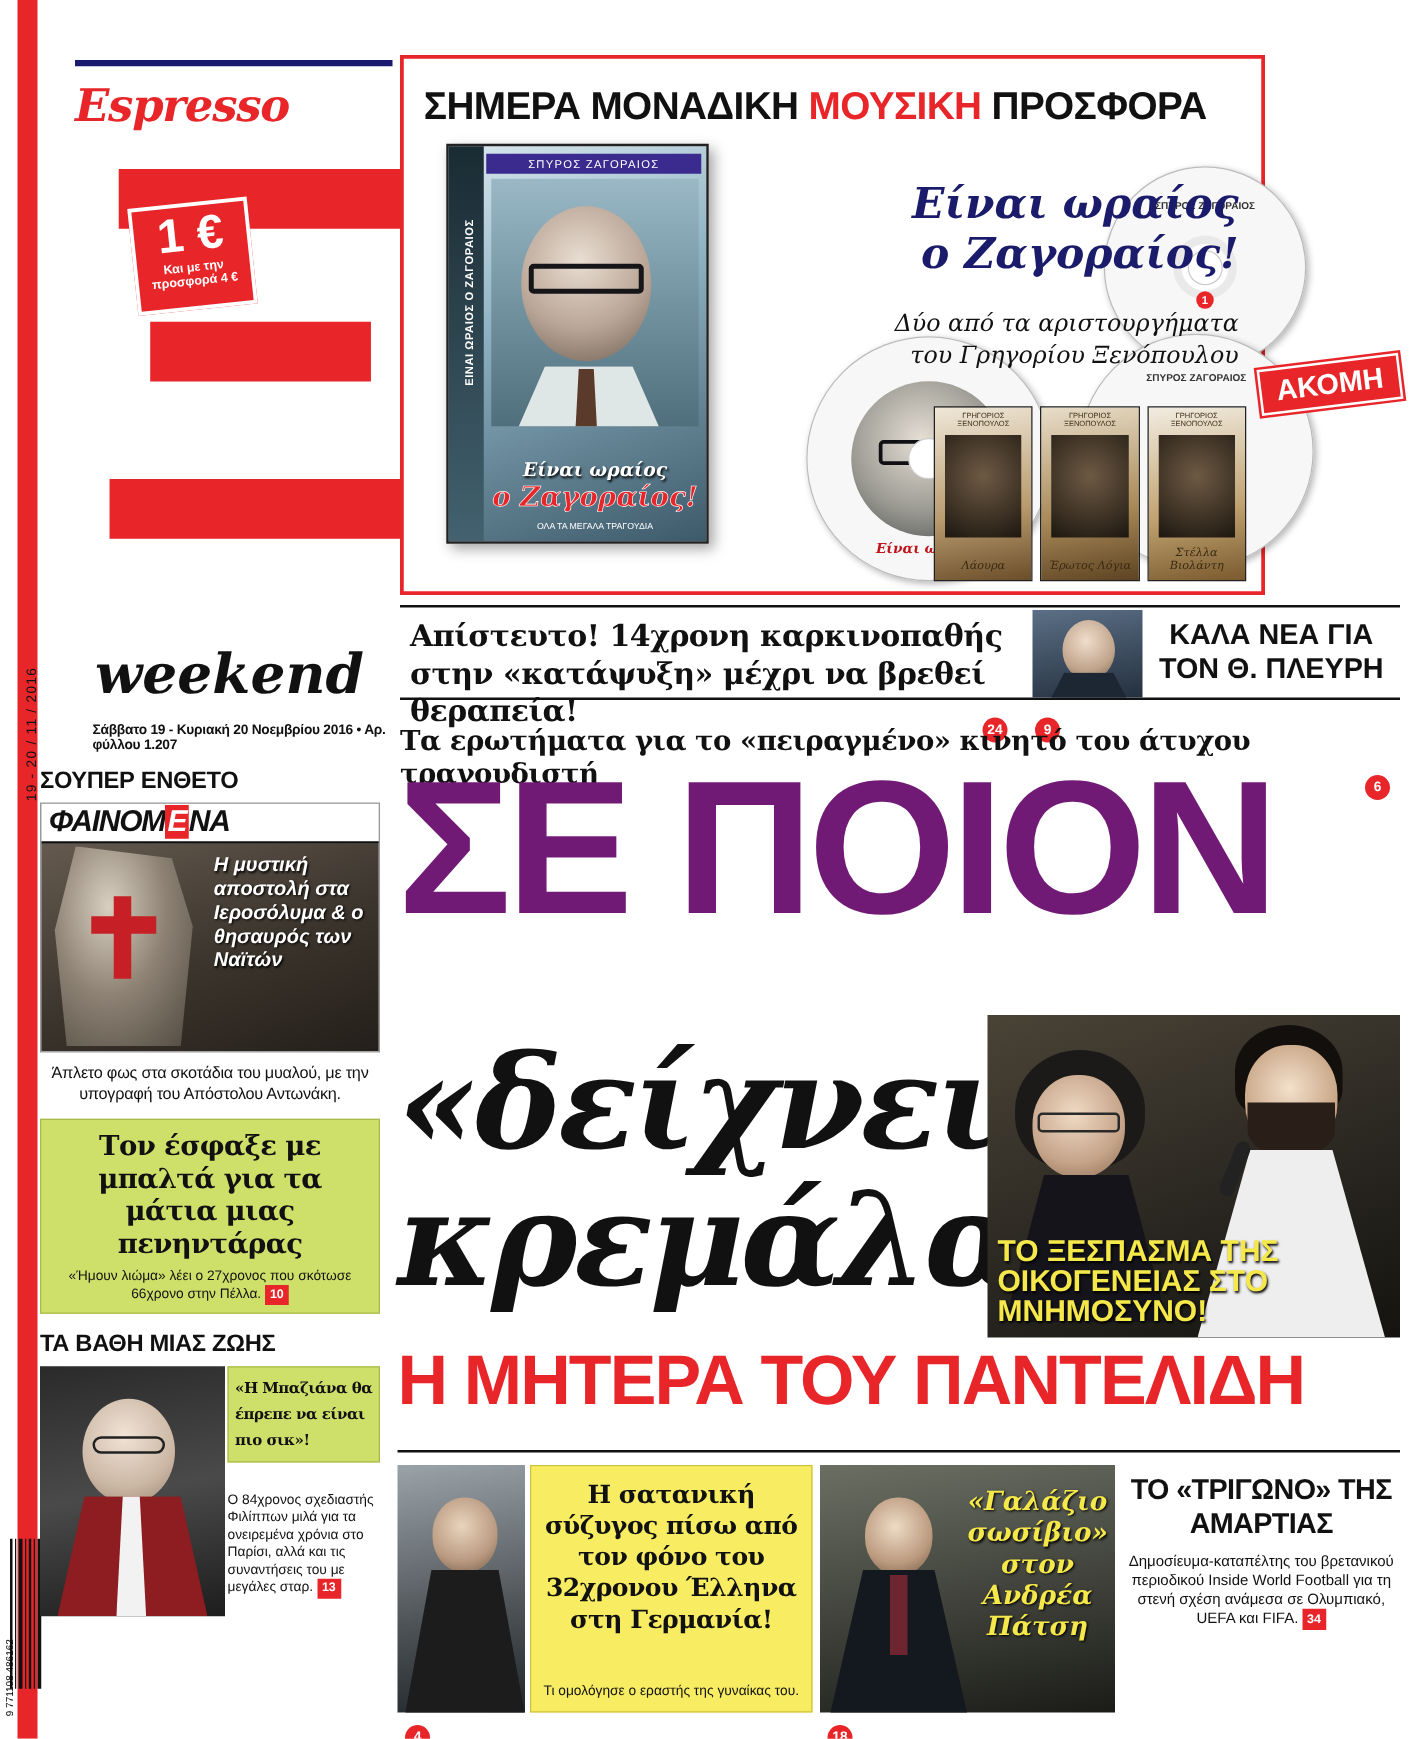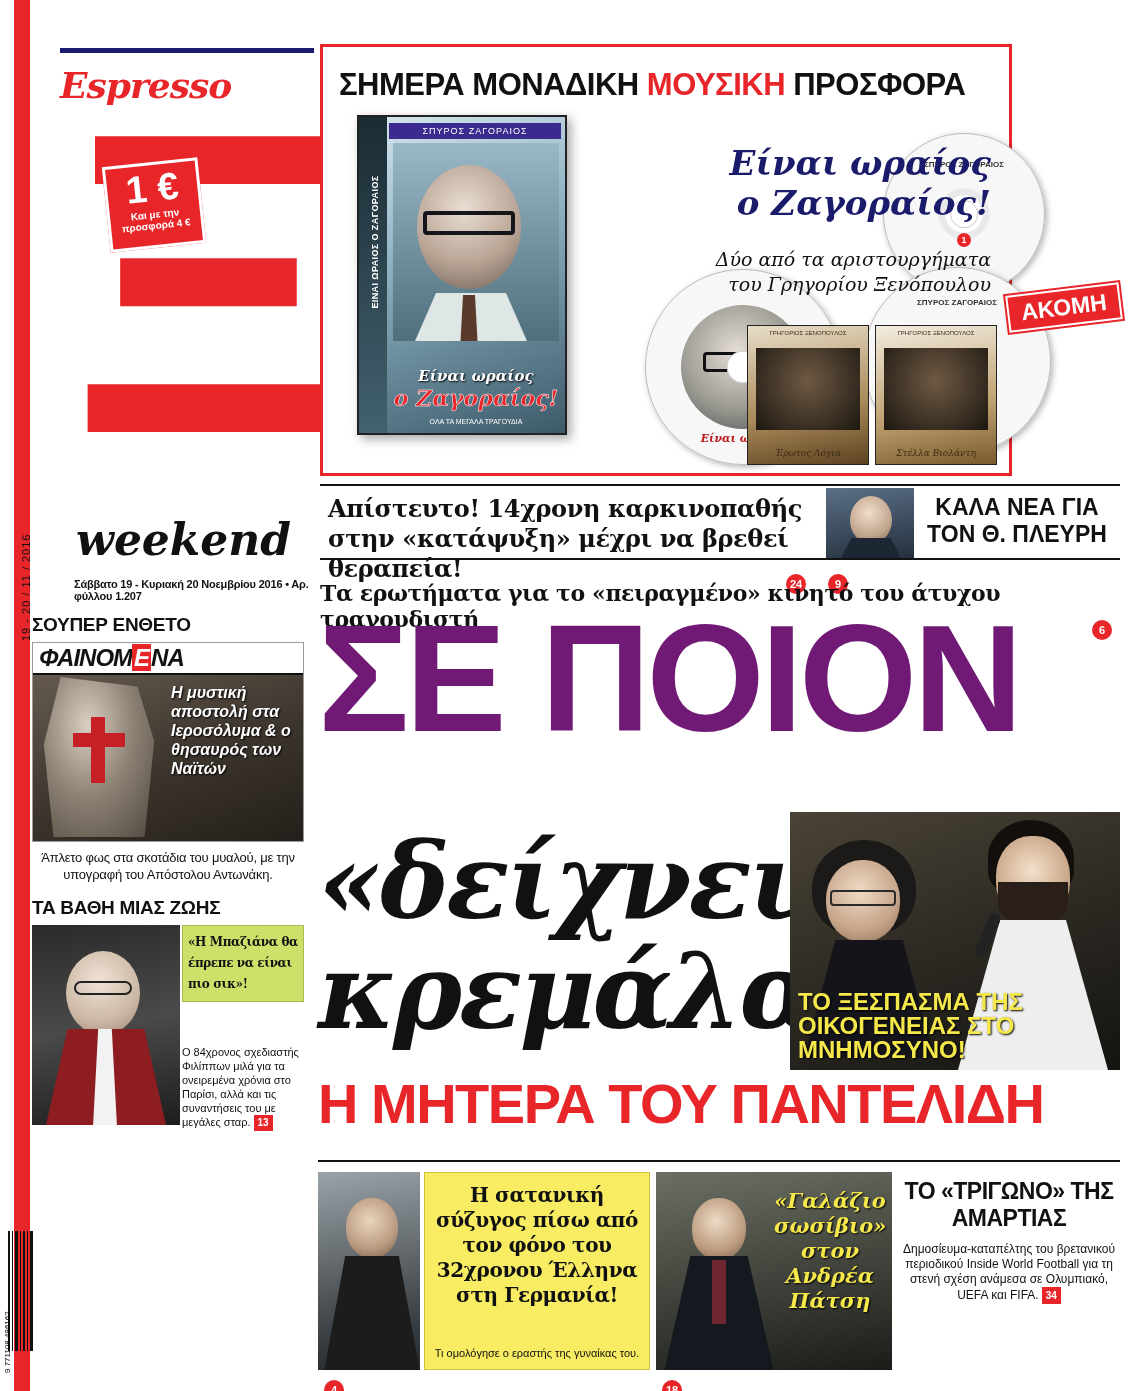--- a/index.html
+++ b/index.html
@@ -151,21 +151,21 @@
     clip-path: polygon(30% 0%, 70% 0%, 85% 100%, 15% 100%);
   }
   .deep-quote {
     position:absolute; left: 150px; top: 0; width: 122px; background:#cfe06a;
     border:1px solid #aab94f; padding: 6px 5px;
     font-family:"DejaVu Serif", serif; font-weight:bold; font-size: 12px;
     line-height: 21px; color:#111; letter-spacing:-0.4px;
   }
   .deep-body {
     position:absolute; left: 150px; top: 100px; width: 122px;
-    font-size: 11px; line-height: 14px; color:#111;margin-top:20px;
+    font-size: 11px; line-height: 14px; color:#111;
   }
 
   
   .cdbox {
     position:absolute; left: 320px; top: 44px; width: 692px; height: 432px;
     border: 3px solid #e8262a; background:#fff;
   }
   .cd-head {
     position:absolute; left: 16px; top: 20px; width: 770px;
     font-weight: bold; font-size: 31px; color:#111; letter-spacing:-0.5px;
@@ -490,20 +490,26 @@
     <div class="promo-img">
       <div class="knight"></div>
       <div class="cross"></div>
       <div class="promo-banner">
         <span>ΦΑΙΝΟΜ</span><span class="hl">Ε</span><span>ΝΑ</span>
       </div>
       <div class="promo-txt">Η μυστική αποστολή στα Ιεροσόλυμα &amp; ο θησαυρός των Ναϊτών</div>
     </div>
     <div class="promo-caption">Άπλετο φως στα σκοτάδια του μυαλού, με την υπογραφή του Απόστολου Αντωνάκη.</div>
 
+    <div class="green-box">
+      <div class="t">Τον έσφαξε με μπαλτά για τα μάτια μιας πενηντάρας</div>
+      <div class="s">
+        <span>«Ήμουν λιώμα» λέει ο 27χρονος που σκότωσε 66χρονο στην Πέλλα.</span><span class="pagenum">10</span>
+      </div>
+    </div>
 
     <div class="deep-title">ΤΑ ΒΑΘΗ ΜΙΑΣ ΖΩΗΣ</div>
     <div class="deep-wrap">
       <div class="deep-photo">
         <div class="head"></div>
         <div class="glasses"></div>
         <div class="body"></div>
         <div class="shirt"></div>
       </div>
       <div class="deep-quote">«Η Μπαζιάνα θα έπρεπε να είναι πιο σικ»!</div>
@@ -558,20 +564,25 @@
     <div class="cd-right-1">
       <div>Είναι ωραίος</div>
       <div>ο Ζαγοραίος!</div>
     </div>
     <div class="cd-right-2">
       <div>Δύο από τα αριστουργήματα</div>
       <div>του Γρηγορίου Ξενόπουλου</div>
     </div>
 
     <div class="books">
+      <div class="book b1">
+        <div class="bt">ΓΡΗΓΟΡΙΟΣ ΞΕΝΟΠΟΥΛΟΣ</div>
+        <div class="bimg"></div>
+        <div class="bn">Λάουρα</div>
+      </div>
       <div class="book b3">
         <div class="bt">ΓΡΗΓΟΡΙΟΣ ΞΕΝΟΠΟΥΛΟΣ</div>
         <div class="bimg"></div>
         <div class="bn">Έρωτος Λόγια</div>
       </div>
       <div class="book b2">
         <div class="bt">ΓΡΗΓΟΡΙΟΣ ΞΕΝΟΠΟΥΛΟΣ</div>
         <div class="bimg"></div>
         <div class="bn">Στέλλα Βιολάντη</div>
       </div>

